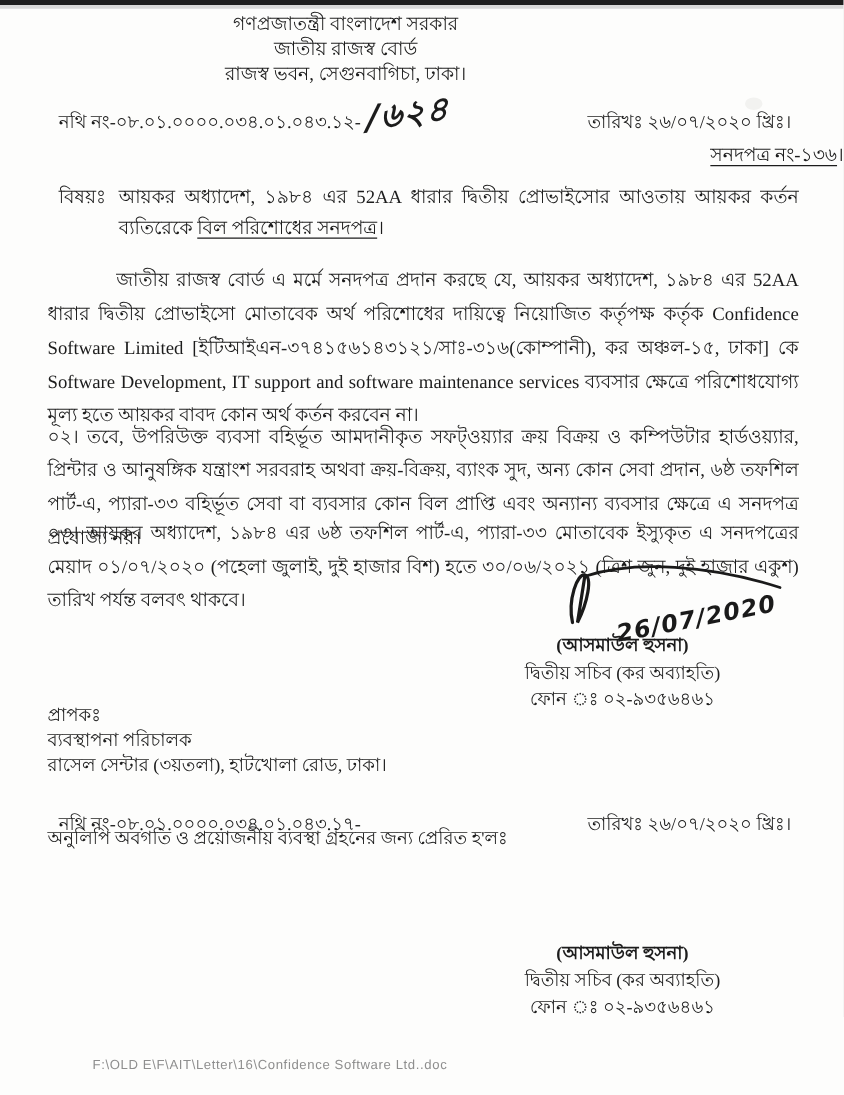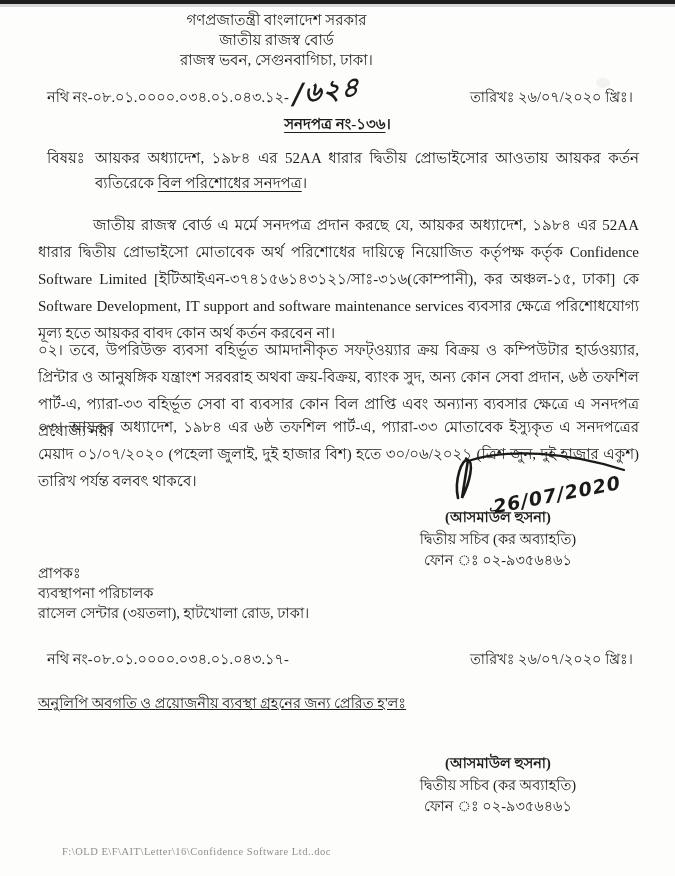--- a/index.html
+++ b/index.html
@@ -30,21 +30,21 @@
   .handwritten-no{
     font-family:"DejaVu Sans",sans-serif;
     font-size:27px;font-weight:bold;font-style:italic;
     transform:rotate(-7deg) skewX(-8deg);
     transform-origin:left bottom;
     margin:-12px 0 0 4px;
     letter-spacing:1px;
   }
   .cert-no{
     position:absolute;top:112px;left:0;width:675px;
-    text-align:center;font-size:15px;font-weight:bold;
+    text-align:right;font-size:15px;font-weight:normal;
   }
   .cert-no .u{text-decoration:underline;text-underline-offset:3px;}
 
   .subject{
     position:absolute;top:146px;left:47px;right:36px;
     display:flex;font-size:15px;line-height:25px;
   }
   .subject-label{flex:0 0 48px;}
   .subject-text{flex:1;text-align:justify;}
   .subject-text .u{text-decoration:underline;text-underline-offset:3px;}
@@ -74,27 +74,27 @@
   .signer .name{font-weight:bold;}
 
   .recipient{
     position:absolute;top:563px;left:38px;
     font-size:14.5px;line-height:20px;
   }
   .cc-block{
     position:absolute;left:38px;right:36px;
     font-size:14.5px;
   }
-  .cc-heading{top:692px;text-decoration:underline;}
+  .cc-heading{top:659px;}
   .cc-item{top:698px;}
 
   .footer{
-    position:absolute;top:846px;left:62px;
+    position:absolute;top:846px;left:74px;
     font-size:10.5px;color:#8e8e8e;letter-spacing:0.5px;
-    font-family:Liberation Serif, serif;
+    font-family:Liberation Sans, sans-serif;
     text-align:right;
   }
   .smudge{position:absolute;top:78px;left:596px;width:14px;height:10px;background:#f2f2f0;border-radius:50%;}
 </style>
 </head>
 <body>
 
 <div class="page">
   <div class="scan-bar"></div>
   <div class="scan-bar2"></div>

